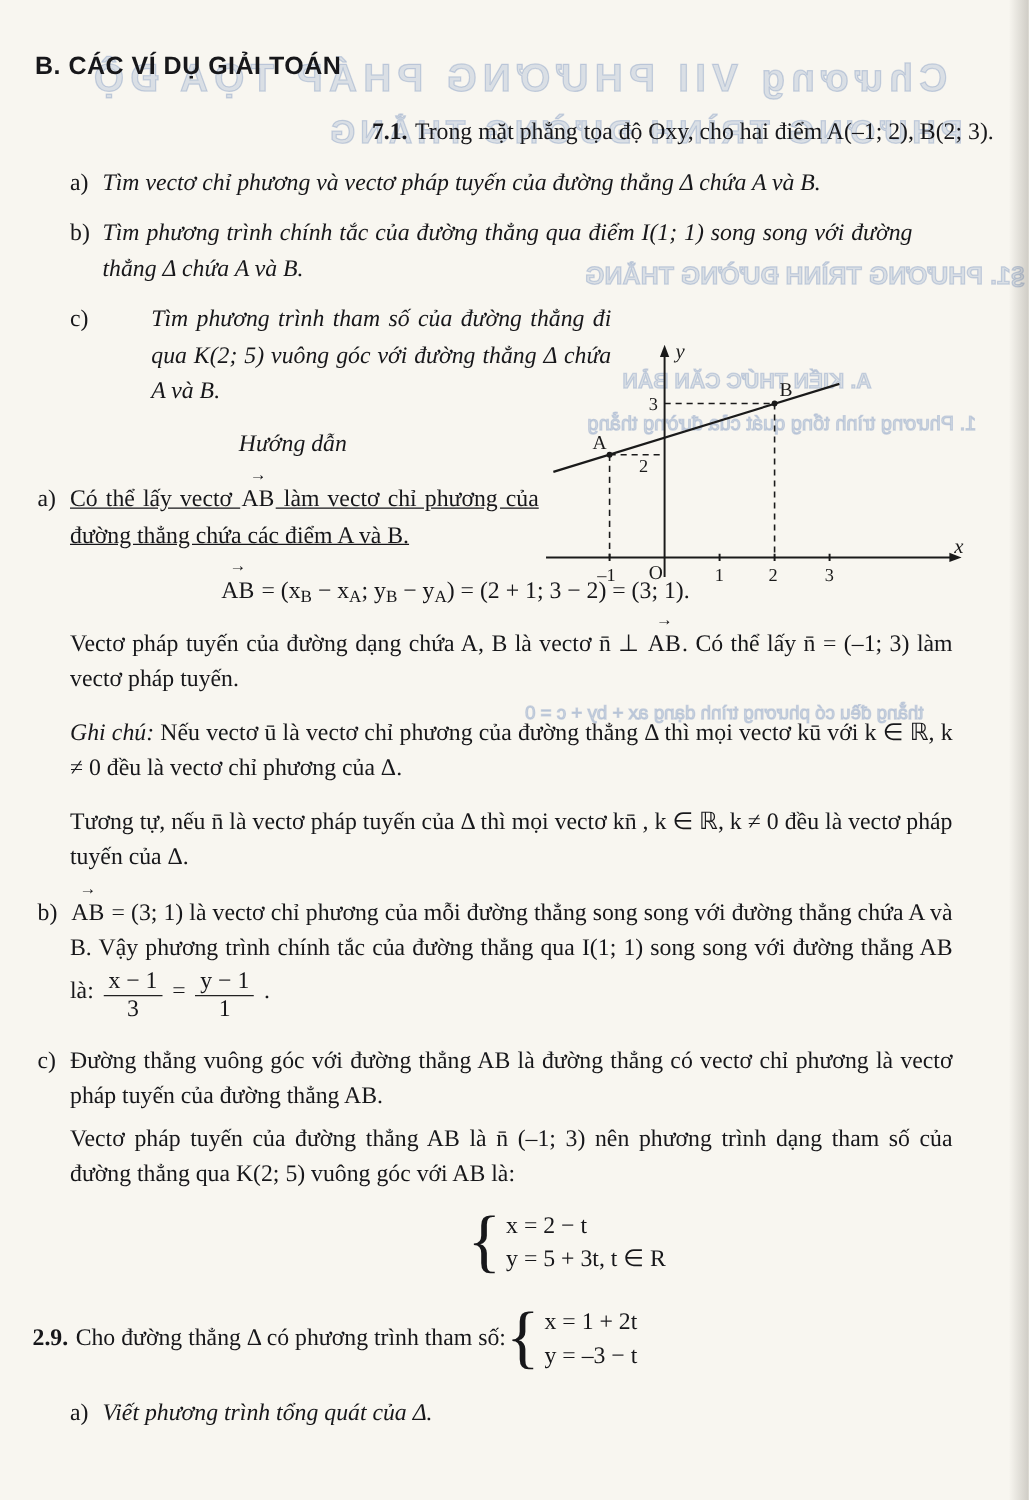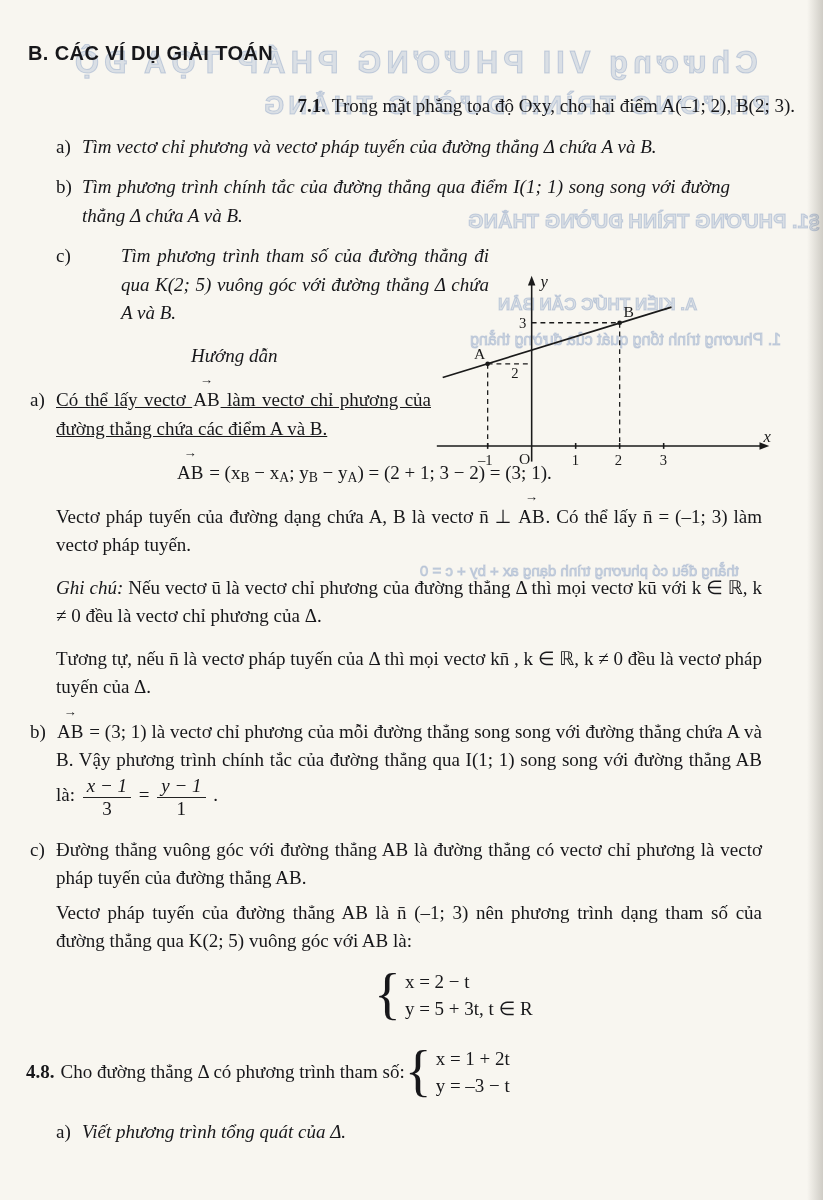--- a/index.html
+++ b/index.html
@@ -65,21 +65,21 @@
   .para{margin:14px 0 0 30px;width:706px;text-align:justify;}
 
   .i{font-style:italic;}
   .sub{font-size:0.72em;vertical-align:-0.25em;}
   .vec{position:relative;display:inline-block;padding:0 1px;}
   .vec::after{
     content:"→";position:absolute;left:0;width:100%;top:-0.95em;
     font-size:0.70em;text-align:center;line-height:1;
   }
   .frac{display:inline-block;text-align:center;vertical-align:-0.75em;line-height:1.15;margin:0 3px;}
-  .frac .num{display:block;padding:0 4px;border-bottom:1.5px solid #222;font-style:italic;}
+  .frac .num{display:block;padding:0 4px;border-bottom:1.5px solid #222;}
   .frac .den{display:block;}
 
   .system{display:inline-flex;align-items:center;}
   .system .brace{font-size:56px;font-weight:300;line-height:0.85;margin-right:4px;font-family:"Liberation Serif",serif;}
   .system .sys-lines div{line-height:1.45;}
   .system-c{margin:12px 0 0 318px;}
 
   .prob72{display:flex;align-items:center;margin:22px 0 0 0;}
   .prob72 .p72-text{}
 
@@ -195,21 +195,21 @@
           <span class="brace">{</span>
           <div class="sys-lines">
             <div>x = 2 − t</div>
             <div>y = 5 + 3t,  t ∈ R</div>
           </div>
         </div>
       </div>
     </div>
 
     <div class="prob72">
-      <span class="pnum">4.8.</span>
+      <span class="pnum">2.9.</span>
       <span class="p72-text">Cho đường thẳng Δ có phương trình tham số:</span>
       <div class="system">
         <span class="brace">{</span>
         <div class="sys-lines">
           <div>x = 1 + 2t</div>
           <div>y = –3 − t</div>
         </div>
       </div>
     </div>
 

